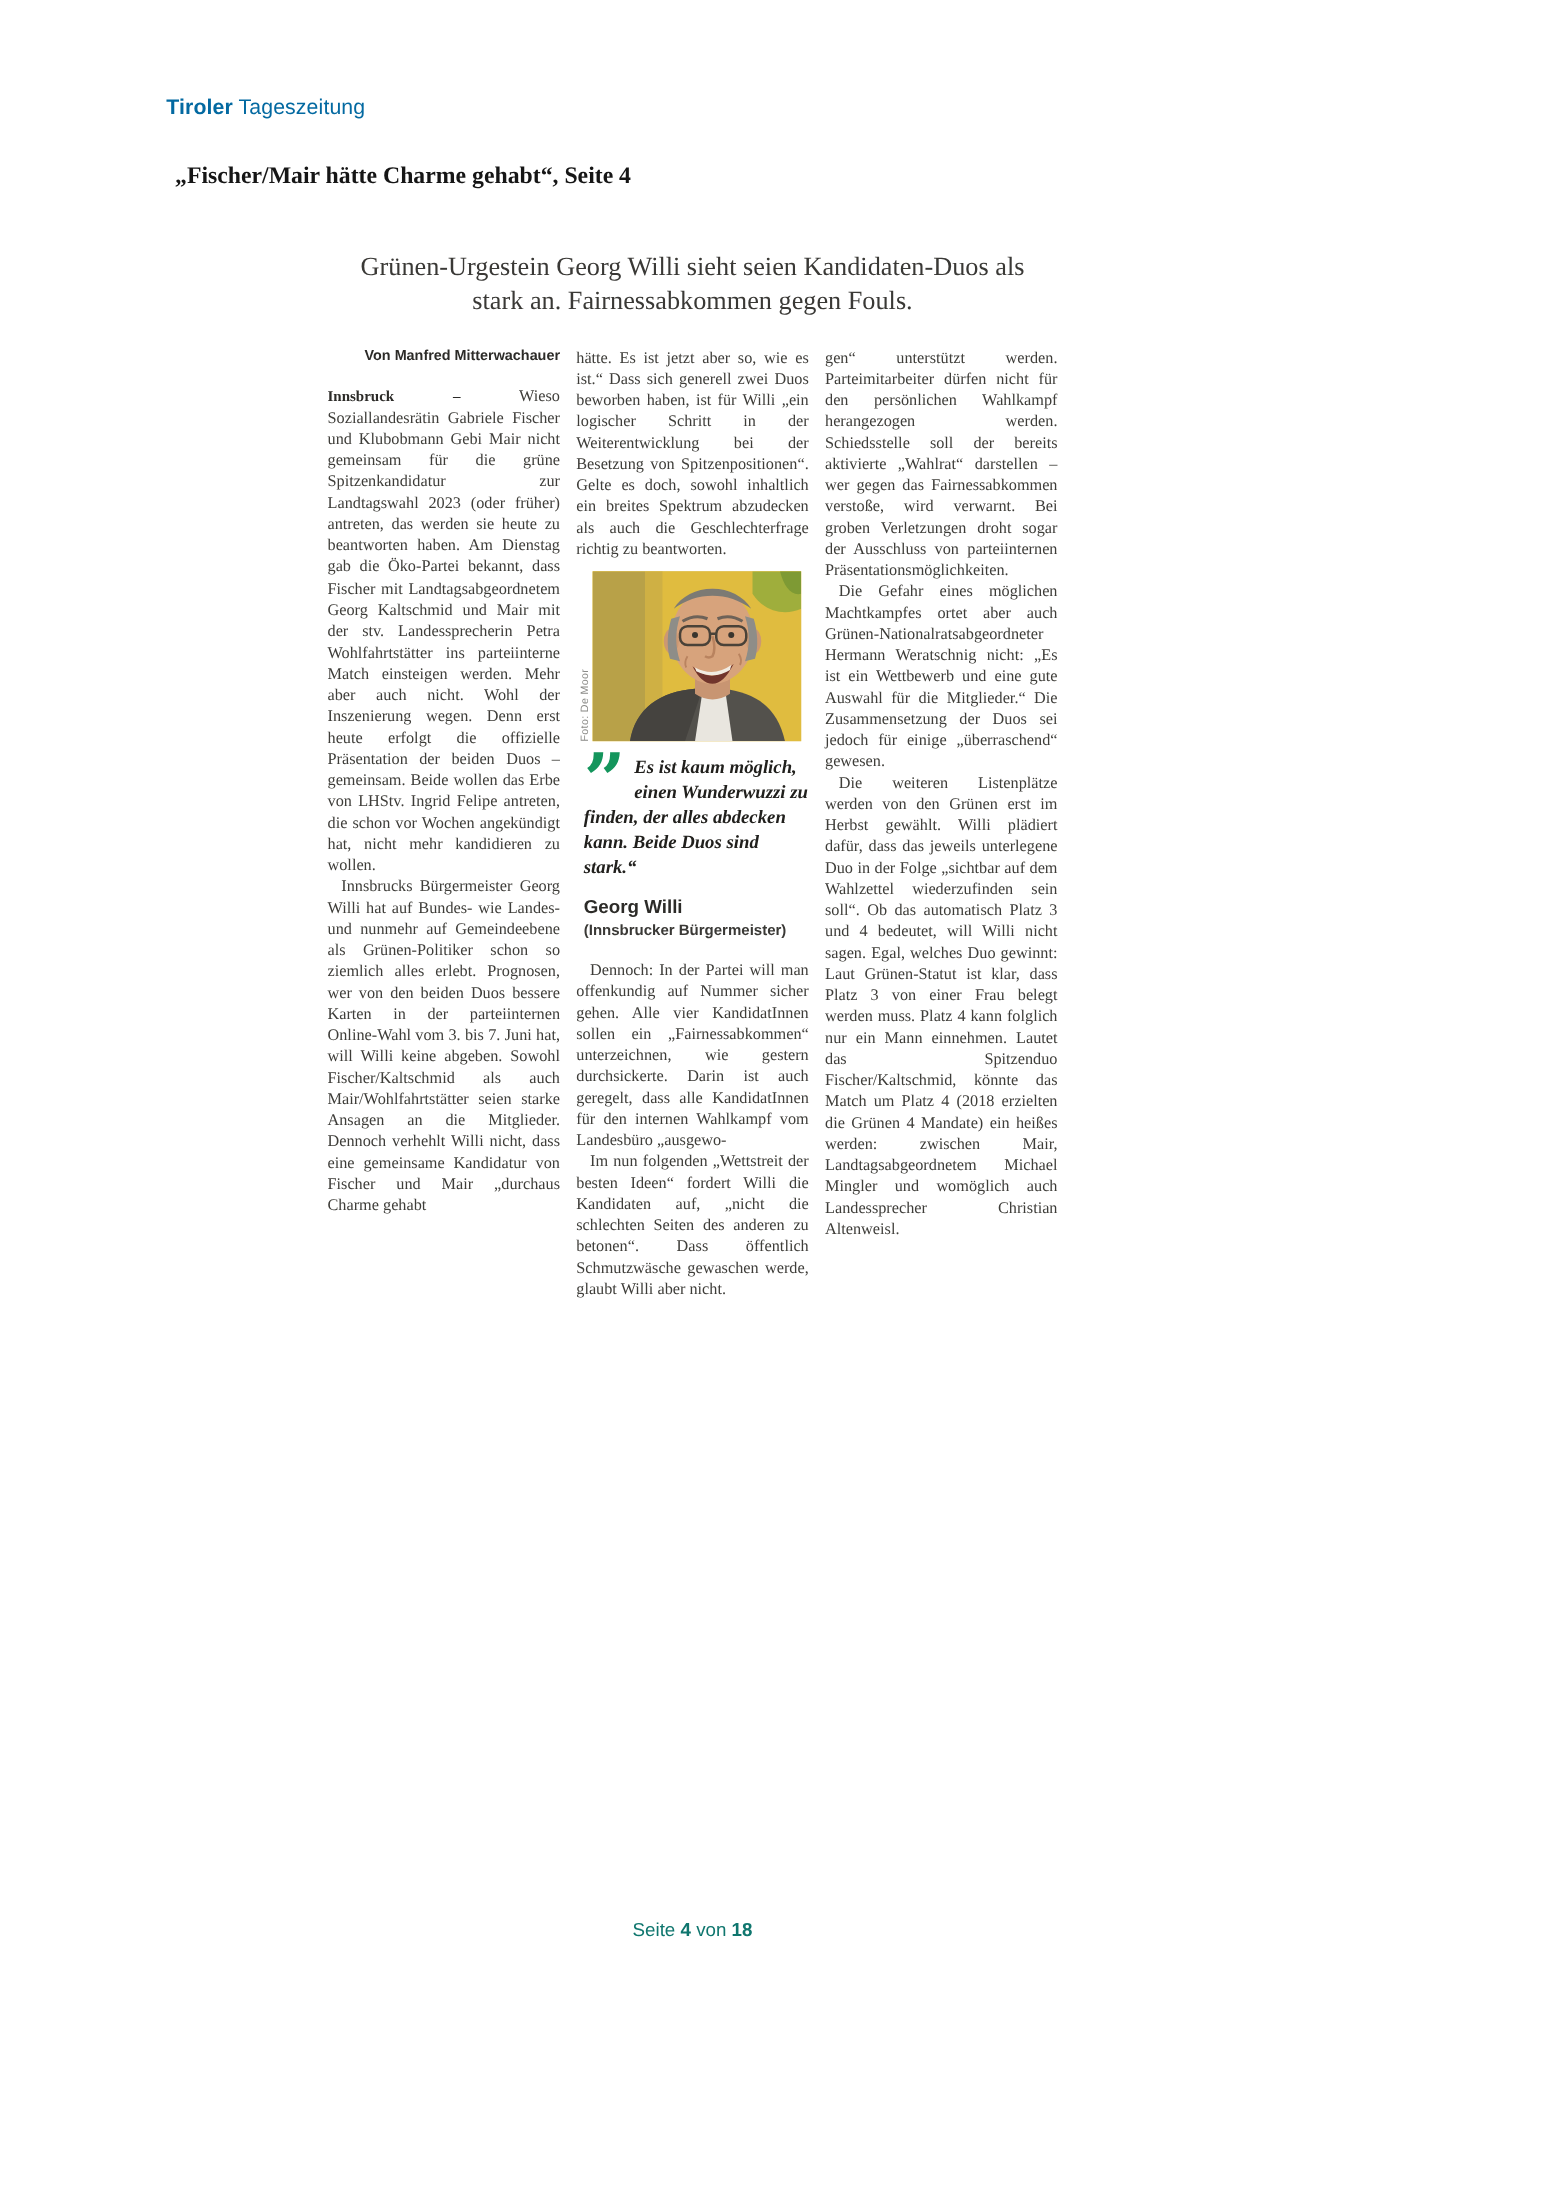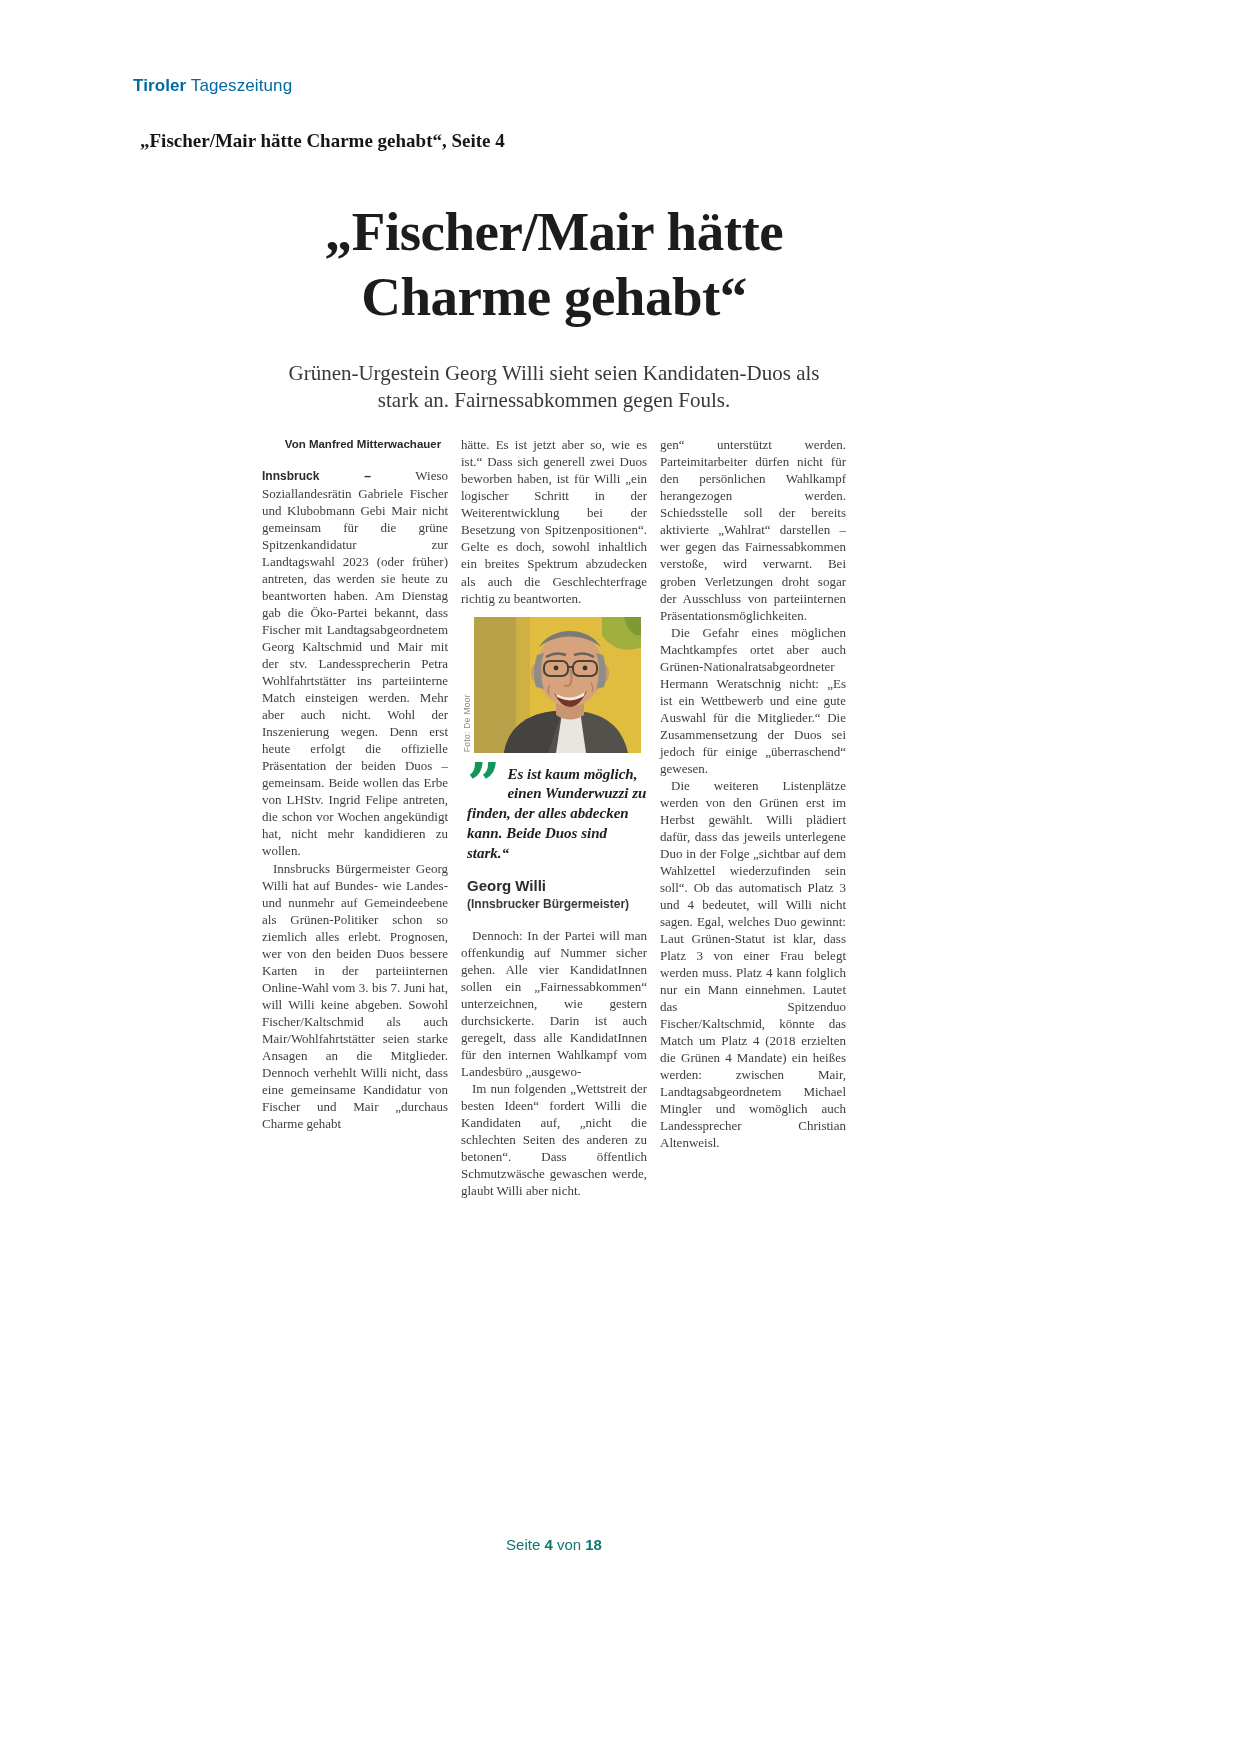--- a/index.html
+++ b/index.html
@@ -37,26 +37,26 @@
     margin:0 auto 22px auto;width:540px;
   }
   .columns{
     display:flex;gap:13px;text-align:justify;
     font-size:13px;line-height:1.31;
   }
   .col{flex:1 1 0;min-width:0;}
   .byline{
     font-family:"Liberation Sans","DejaVu Sans",sans-serif;
     font-size:11.5px;font-weight:bold;color:#2c2b28;
-    margin:1px 0 15px 16px;text-align:center;
+    margin:1px 0 15px 16px;text-align:right;
   }
   .col p{margin:0;}
   .col p.indent{text-indent:11px;}
   .lead-in{
-    font-family:Liberation Sans, sans-serif;
+    font-family:Liberation Serif, serif;
     font-weight:bold;font-size:12px;color:#2c2b28;
   }
   
   .photo-row{display:flex;align-items:flex-end;margin:10px 0 12px 0;}
   .photo-credit{
     width:13px;
     writing-mode:vertical-rl;transform:rotate(180deg);
     font-family:"Liberation Sans","DejaVu Sans",sans-serif;
     font-size:8.5px;color:#8b8b88;letter-spacing:.3px;
     text-align:left;line-height:13px;
@@ -94,24 +94,20 @@
 <body>
 
 <div class="masthead">
   <span class="brand-bold">Tiroler</span><span> Tageszeitung</span>
 </div>
 
 <div class="doc-heading">„Fischer/Mair hätte Charme gehabt“, Seite 4</div>
 
 <div class="article">
 
-  <h1 class="headline">
-    <span>„Fischer/Mair hätte</span><br>
-    <span>Charme gehabt“</span>
-  </h1>
 
   <div class="subhead">Grünen-Urgestein Georg Willi sieht seien Kandidaten-Duos als stark an. Fairnessabkommen gegen Fouls.</div>
 
   <div class="columns">
 
     <div class="col">
       <div class="byline">Von Manfred Mitterwachauer</div>
       <p><span class="lead-in">Innsbruck –</span><span> Wieso Soziallandesrätin Gabriele Fischer und Klubobmann Gebi Mair nicht gemeinsam für die grüne Spitzenkandidatur zur Landtagswahl 2023 (oder früher) antreten, das werden sie heute zu beantworten haben. Am Dienstag gab die Öko-Partei bekannt, dass Fischer mit Landtagsabgeordnetem Georg Kaltschmid und Mair mit der stv. Landessprecherin Petra Wohlfahrtstätter ins parteiinterne Match einsteigen werden. Mehr aber auch nicht. Wohl der Inszenierung wegen. Denn erst heute erfolgt die offizielle Präsentation der beiden Duos – gemeinsam. Beide wollen das Erbe von LHStv. Ingrid Felipe antreten, die schon vor Wochen angekündigt hat, nicht mehr kandidieren zu wollen.</span></p>
       <p class="indent">Innsbrucks Bürgermeister Georg Willi hat auf Bundes- wie Landes- und nunmehr auf Gemeindeebene als Grünen-Politiker schon so ziemlich alles erlebt. Prognosen, wer von den beiden Duos bessere Karten in der parteiinternen Online-Wahl vom 3. bis 7. Juni hat, will Willi keine abgeben. Sowohl Fischer/Kaltschmid als auch Mair/Wohlfahrtstätter seien starke Ansagen an die Mitglieder. Dennoch verhehlt Willi nicht, dass eine gemeinsame Kandidatur von Fischer und Mair „durchaus Charme gehabt</p>
     </div>

